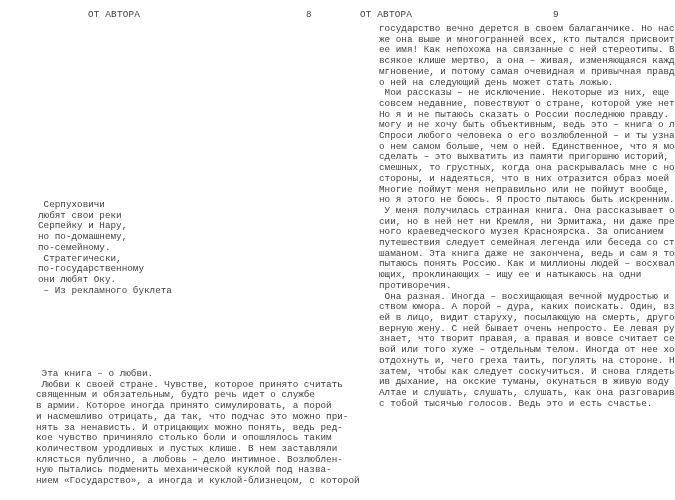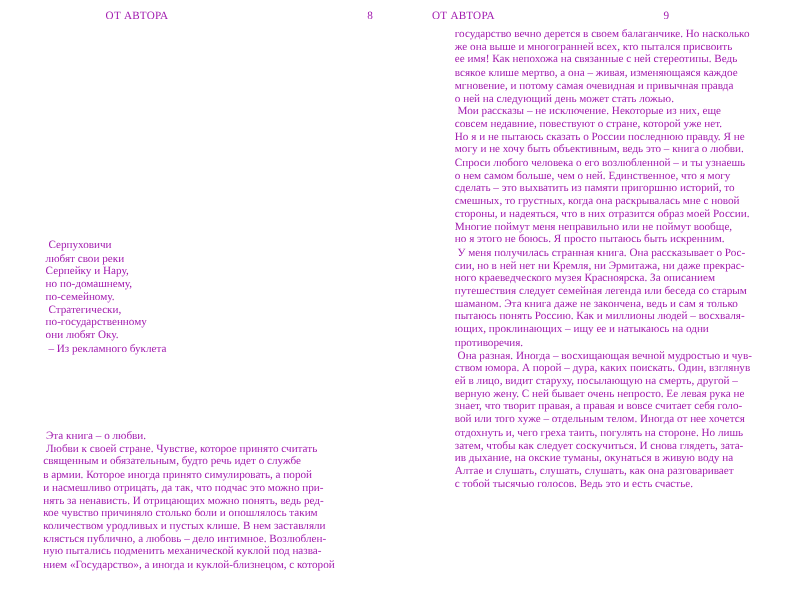--- a/index.html
+++ b/index.html
@@ -6,22 +6,22 @@
     margin: 0;
     padding: 0;
     background: #ffffff;
   }
   .spread {
     position: relative;
     width: 675px;
     height: 500px;
     background: #ffffff;
     overflow: hidden;
-    font-family: Liberation Serif, serif;
-    color: #a21caf;
+    font-family: Liberation Mono, monospace;
+    color: #404040;
   }
   .running-title {
     position: absolute;
     top: 9px;
     font-size: 9.3px;
     line-height: 11px;
     letter-spacing: 0.2px;
     white-space: pre;
   }
   .page-number {
@@ -41,21 +41,21 @@
     line-height: 10.7px;
     white-space: pre;
     letter-spacing: 0px;
   }
   .epigraph {
     left: 38px;
     top: 200px;
   }
   .body-left {
     left: 36px;
-    top: 359px;
+    top: 369px;
   }
   .body-right {
     left: 379px;
     top: 24px;
   }
 </style>
 </head>
 <body>
 
 <div class="spread">

